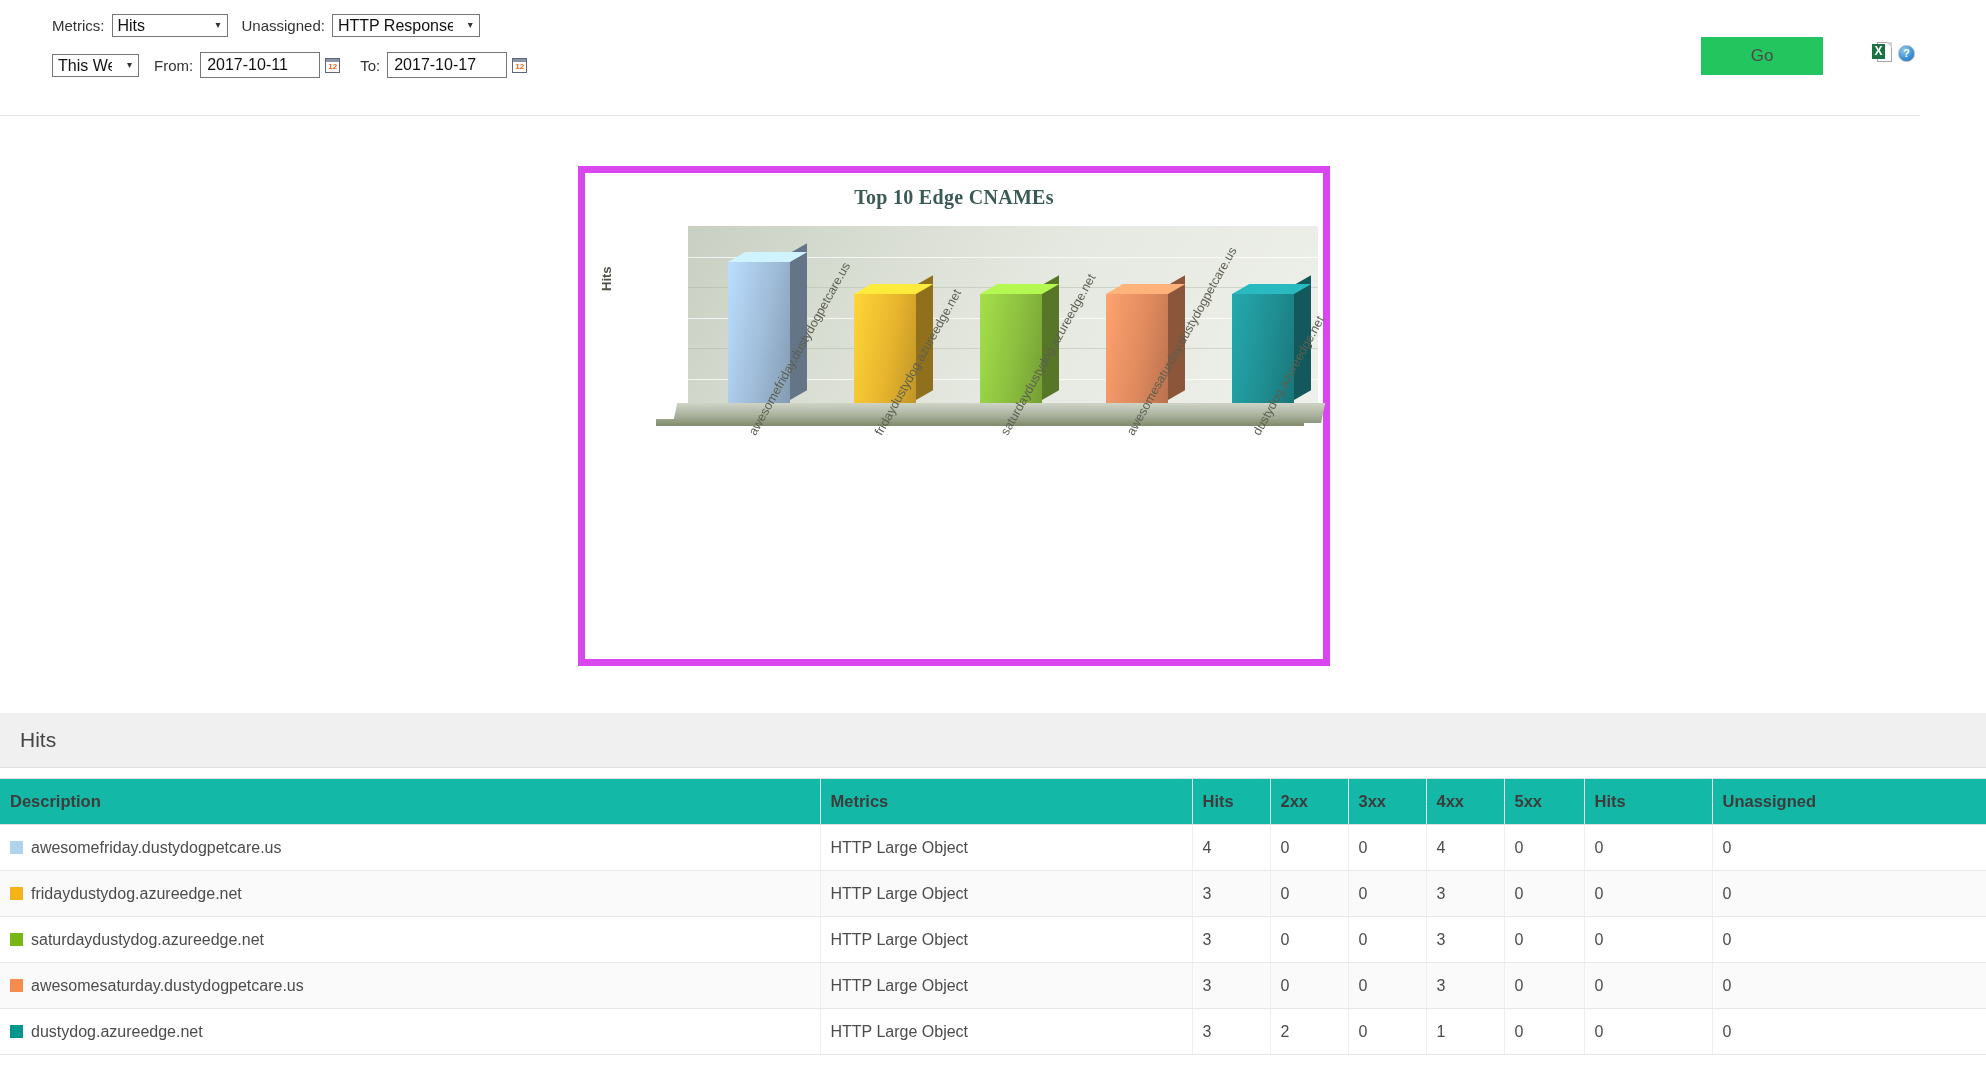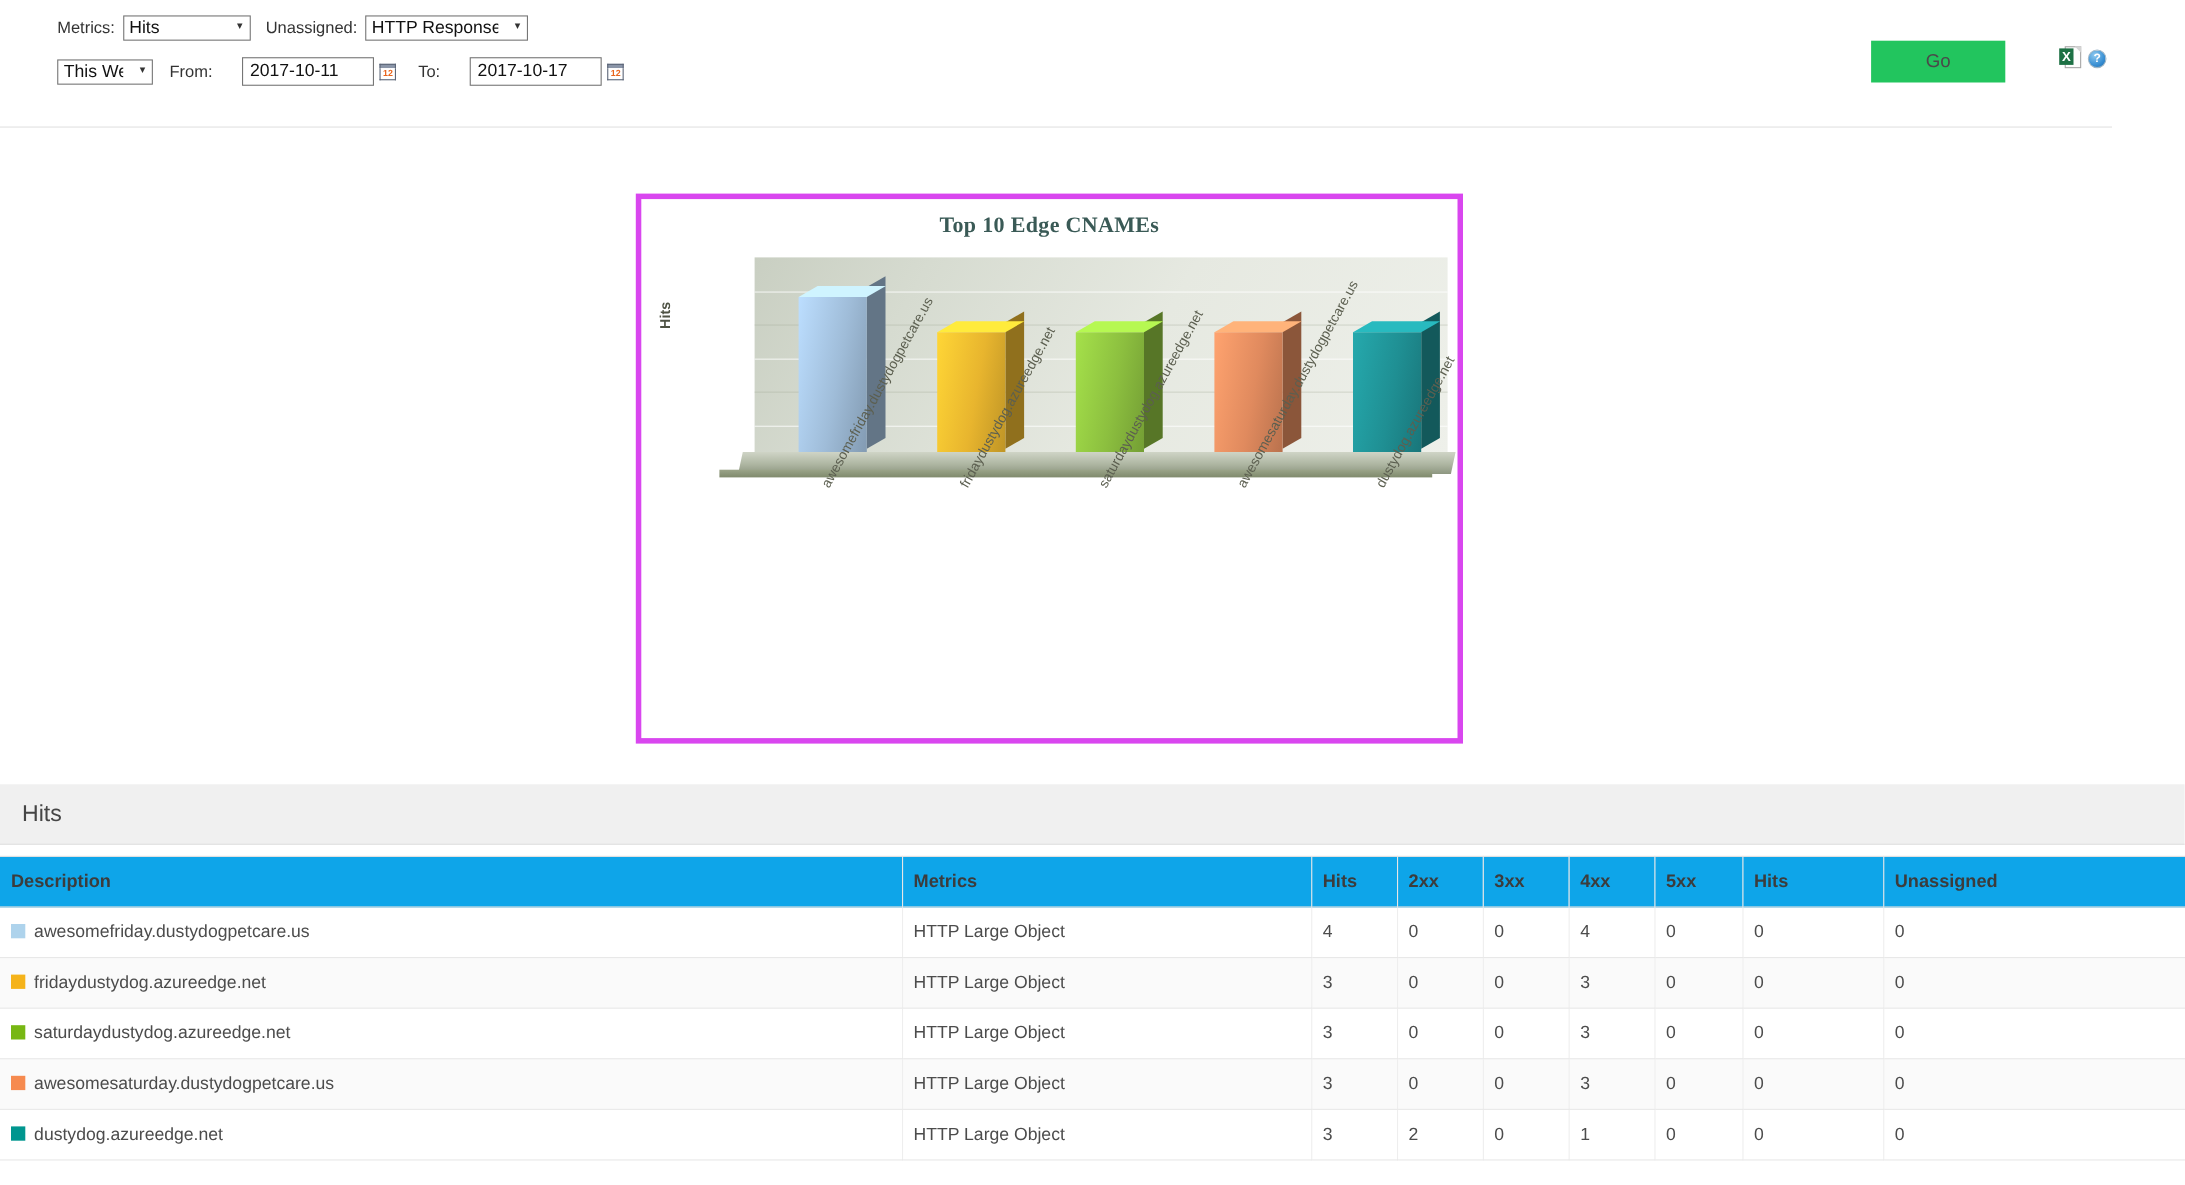--- a/index.html
+++ b/index.html
@@ -31,21 +31,21 @@
   .selwrap .arr {
     position: absolute; right: 7px; top: 50%; transform: translateY(-55%);
     pointer-events: none; font-size: 10px; color: #333; line-height: 1;
   }
   .sel-metrics { width: 116px; }
   .sel-group { width: 148px; }
   .sel-week { width: 87px; margin-right: 0; }
   .txtin {
     border: 1px solid #767676; background: #fff; height: 26px;
     font-size: 16px; color: #111; padding: 0 6px; border-radius: 0;
-    font-family: "Liberation Sans", sans-serif; width: 120px; margin-left: 20px;
+    font-family: "Liberation Sans", sans-serif; width: 120px;
   }
   .cal-icon {
     width: 27px; height: 15px; margin: 0 8px 0 5px; position: relative;
     display: inline-block; cursor: pointer; flex: none;
   }
   .cal-icon .top { position:absolute; left:0; top:0; width:15px; height:4px; background:#8a95a8; border:1px solid #5d6678; border-bottom:none; }
   .cal-icon .bot { position:absolute; left:0; top:4px; width:15px; height:11px; background:#fff; border:1px solid #5d6678; border-top:none;
                    color:#e8641c; font-size:8px; font-weight:bold; text-align:center; line-height:10px; font-family:"Liberation Sans",sans-serif;}
   .go-btn {
     position: absolute; left: 1701px; top: 37px; width: 122px; height: 38px;
@@ -62,22 +62,22 @@
   .help-icon {
     width: 17px; height: 17px; border-radius: 50%; cursor: pointer;
     background: radial-gradient(circle at 35% 28%, #8fc9ef 0%, #3a90d4 60%, #1a6cb0 100%);
     border: 1px solid #9fb6c6; color: #fff; font-size: 11px; font-weight: bold;
     text-align: center; line-height: 15px; font-family: "Liberation Sans", sans-serif;
   }
   .tb-divider { position:absolute; left:0; top:115px; width:1920px; height:1px; background:#e2e2e2; }
 
   
   .chart-panel {
-    position: absolute; left: 578px; top: 176px; width: 752px; height: 500px;
-    border: 5px solid #d946ef; background: #fff;
+    position: absolute; left: 578px; top: 166px; width: 752px; height: 500px;
+    border: 7px solid #d946ef; background: #fff;
   }
   .chart-title {
     position: absolute; left: 0; right: 0; top: 13px; text-align: center;
     font-family: "Liberation Serif", serif; font-size: 20px; font-weight: bold;
     color: #3a5a56; letter-spacing: .3px;
   }
   .plot {
     position: absolute; left: 103px; top: 53px; width: 630px; height: 183px;
     background: linear-gradient(120deg, #c9cfc2 0%, #d6dbd0 22%, #e6e9e1 55%, #eef0ea 100%);
     overflow: visible;
@@ -120,21 +120,21 @@
     position: absolute; left: 0; top: 713px; width: 1986px; height: 55px;
     background: #f0f0f0; border-bottom: 1px solid #e0e0e0;
     display: flex; align-items: center; padding-left: 20px;
   }
   .sec-head-txt { font-size: 21px; color: #454545; font-family: "Liberation Sans", sans-serif; }
 
   
   .tbl-wrap { position: absolute; left: 0; top: 778px; width: 1986px; }
   table.grid { width: 1986px; border-collapse: collapse; table-layout: fixed; }
   table.grid th {
-    background: #0ea5e9; border-top: 1px solid #dedede; border-bottom: 1px solid #dedede;
+    background: #14b8a6; border-top: 1px solid #dedede; border-bottom: 1px solid #dedede;
     border-right: 1px solid #e6e6e6; text-align: left; padding: 13px 0 13px 10px;
     font-size: 16.5px; font-weight: bold; color: #3c3c3c;
     font-family: "Liberation Sans", sans-serif; height: 46px;
   }
   table.grid td {
     border-bottom: 1px solid #e8e8e8; border-right: 1px solid #eeeeee;
     padding: 12px 0 12px 10px; font-size: 16px; color: #4c4c4c;
     font-family: "Liberation Sans", sans-serif; height: 46px; vertical-align: middle;
   }
   table.grid tr.alt td { background: #fafafa; }

